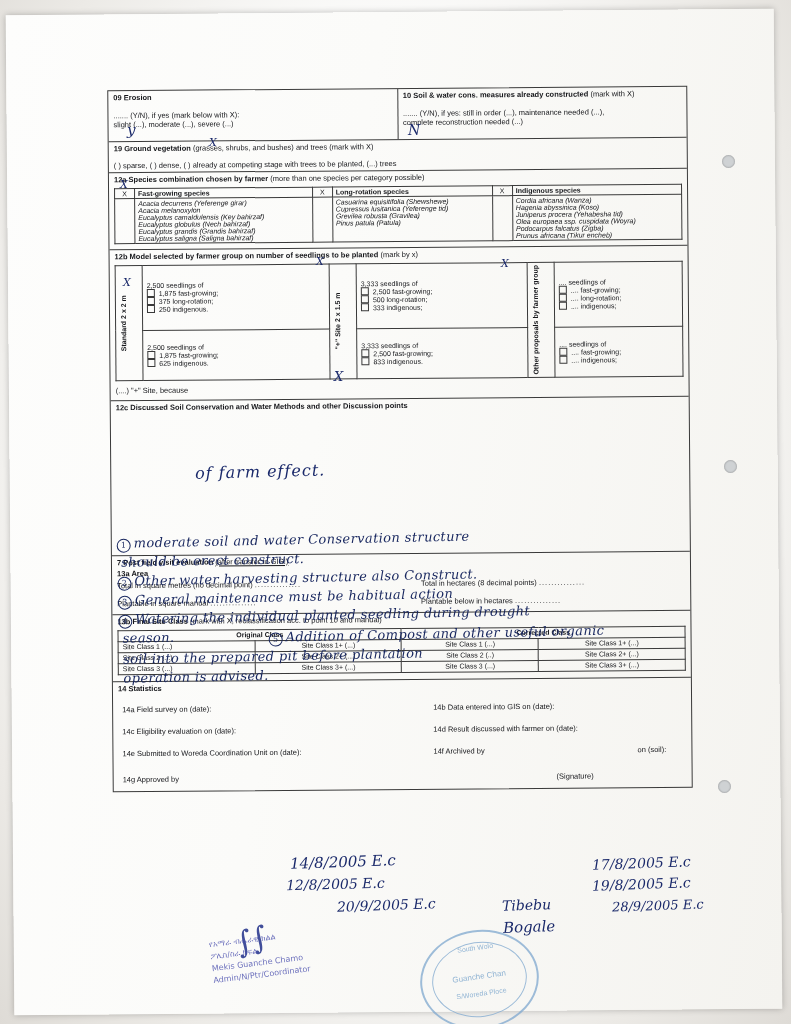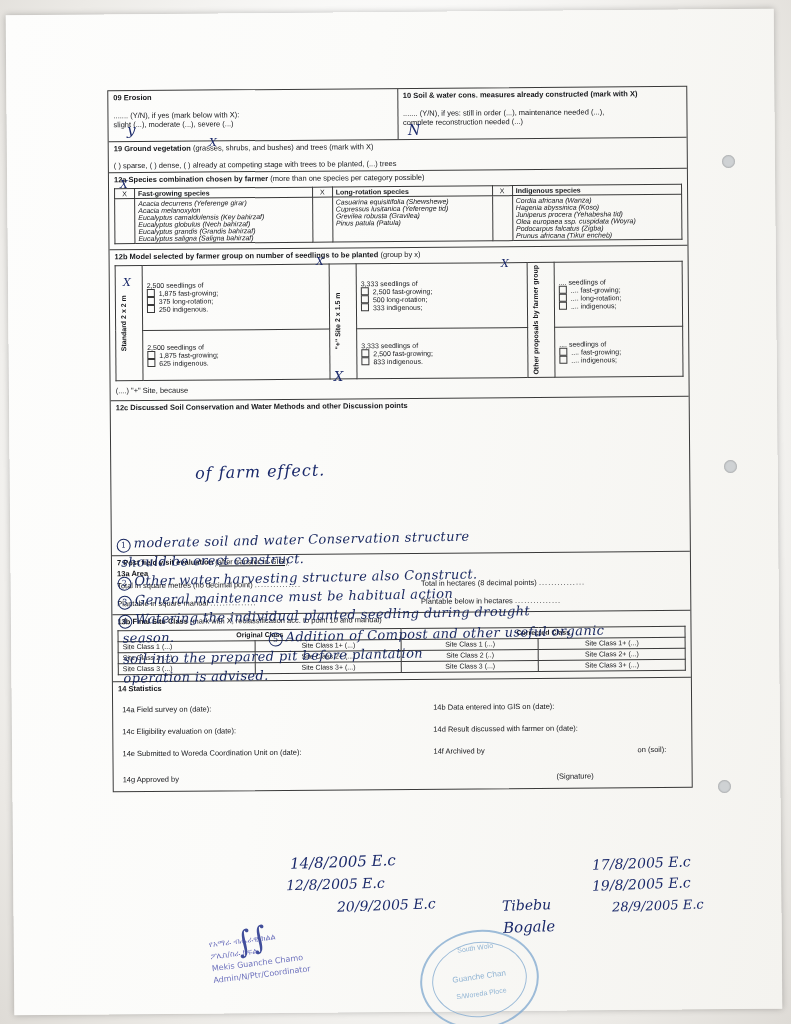--- a/index.html
+++ b/index.html
@@ -119,21 +119,21 @@
 
     <div class="row two" style="padding:0;">
       <div class="left pad" style="min-height:46px;">
         <div class="hdr">09 Erosion</div>
         <div style="margin-top:9px;">....... (Y/N), if yes (mark below with X):</div>
         <div>slight (...), moderate (...), severe (...)</div>
       </div>
       <div class="pad">
         <div class="hdr">
           <span>10 Soil &amp; water cons. measures already constructed</span>
-          <span style="font-weight:bold">(mark with X)</span>
+          <span style="font-weight:normal">(mark with X)</span>
         </div>
         <div style="margin-top:9px;">....... (Y/N), if yes: still in order (...), maintenance needed (...),</div>
         <div>complete reconstruction needed (...)</div>
       </div>
     </div>
 
     <div class="row pad">
       <div class="hdr">
         <span>19 Ground vegetation</span>
         <span style="font-weight:normal">(grasses, shrubs, and bushes) and trees (mark with X)</span>
@@ -183,21 +183,21 @@
             <div class="ital">Prunus africana (Tikur encheb)</div>
           </td>
         </tr>
       </tbody>
         </table>
     </div>
 
     <div class="row pad" style="padding-bottom:5px;">
       <div class="hdr" style="margin-bottom:4px;">
         <span>12b Model selected by farmer group on number of seedlings to be planted</span>
-        <span style="font-weight:normal">(group by x)</span>
+        <span style="font-weight:normal">(mark by x)</span>
       </div>
       <table class="model">
         <tbody>
             <tr>
           <td rowspan="2" style="width:16px;">
             <div class="vert"><span>Standard</span> <span>2 x 2 m</span></div>
           </td>
           <td style="width:165px;">
             <div style="font-weight:normal">2,500 seedlings of</div>
             <div><span class="cb"></span><span>1,875 fast-growing;</span></div>

